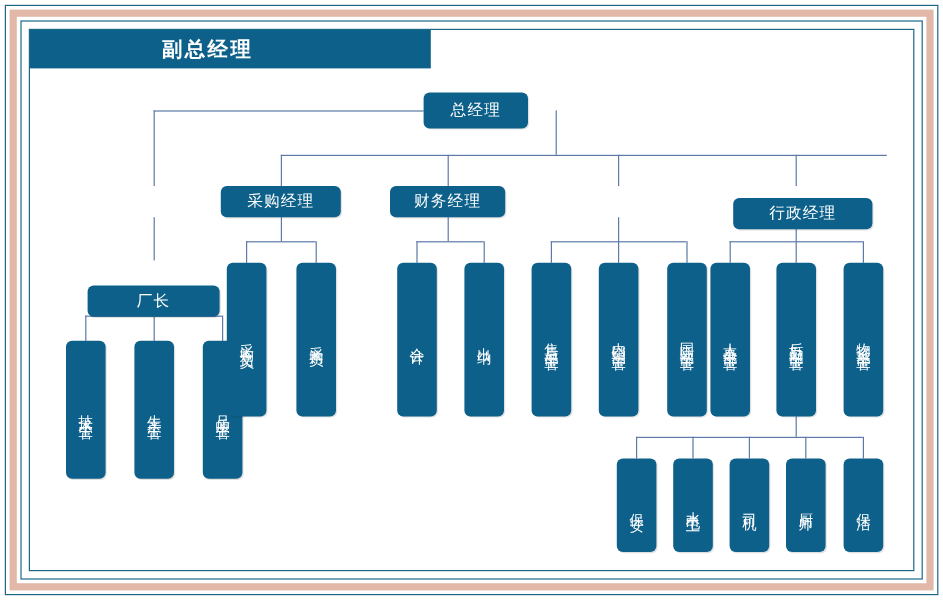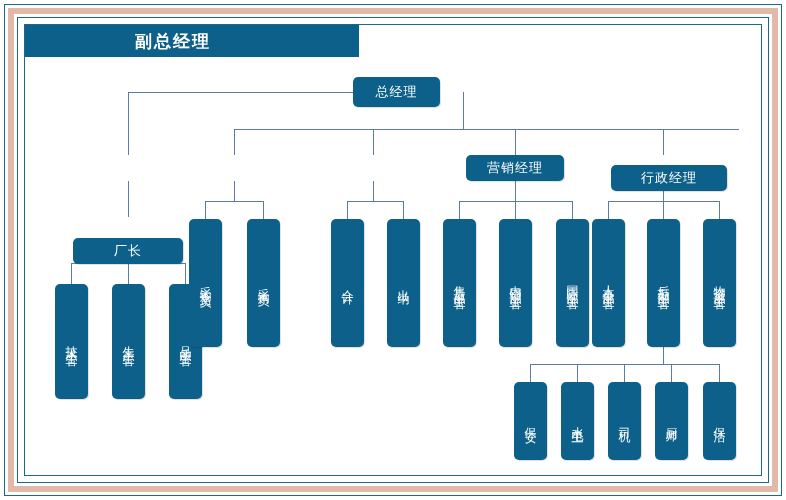--- a/index.html
+++ b/index.html
@@ -123,21 +123,22 @@
   <div class="ln lv" style="left:638px;  top:290px; height:17px;"></div>
   <div class="ln lh" style="left:505px;  top:307px; width:189px;"></div>
   <div class="ln lv" style="left:505px;  top:307px; height:18px;"></div>
   <div class="ln lv" style="left:552px;  top:307px; height:18px;"></div>
   <div class="ln lv" style="left:599px;  top:307px; height:18px;"></div>
   <div class="ln lv" style="left:646px;  top:307px; height:18px;"></div>
   <div class="ln lv" style="left:694px;  top:307px; height:18px;"></div>
 
   <div class="node h" style="left:328px; top:20px;  width:87px; height:30px;">总经理</div>
 
-  <div class="node h" style="left:441px; top:98px;  width:98px;  height:26px;">营销经理</div>
+  <div class="node h" style="left:159px; top:98px;  width:100px; height:26px;">采购经理</div>
+  <div class="node h" style="left:300px; top:98px;  width:96px;  height:26px;">财务经理</div>
   <div class="node h" style="left:586px; top:108px;  width:116px; height:26px;">行政经理</div>
 
   <div class="node h" style="left:48px;  top:160px; width:110px; height:26px;margin-top:21px;">厂长</div>
 
   <div class="node v" style="left:30px;  top:227px; width:33px;  height:115px;">技术主管</div>
   <div class="node v" style="left:87px;  top:227px; width:33px;  height:115px;">生产主管</div>
   <div class="node v" style="left:144px; top:227px; width:33px;  height:115px;">品质主管</div>
 
   <div class="node v" style="left:164px; top:162px; width:33px;  height:128px;">采购文员</div>
   <div class="node v" style="left:222px; top:162px; width:33px;  height:128px;">采购员</div>

